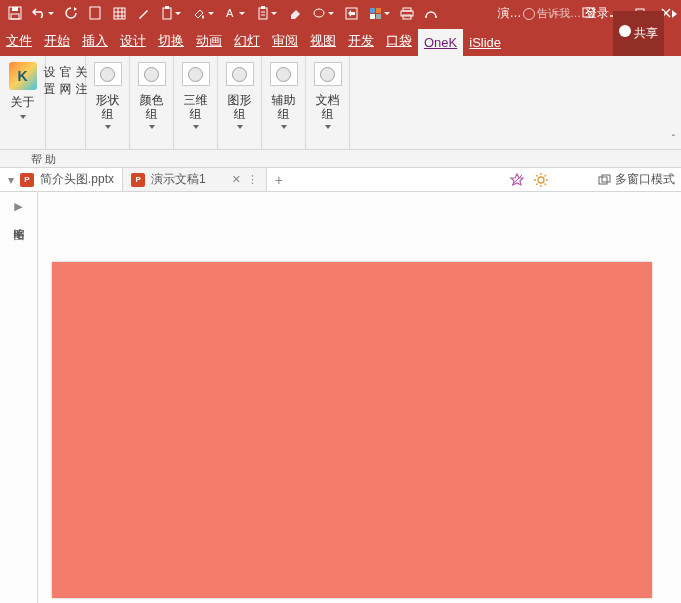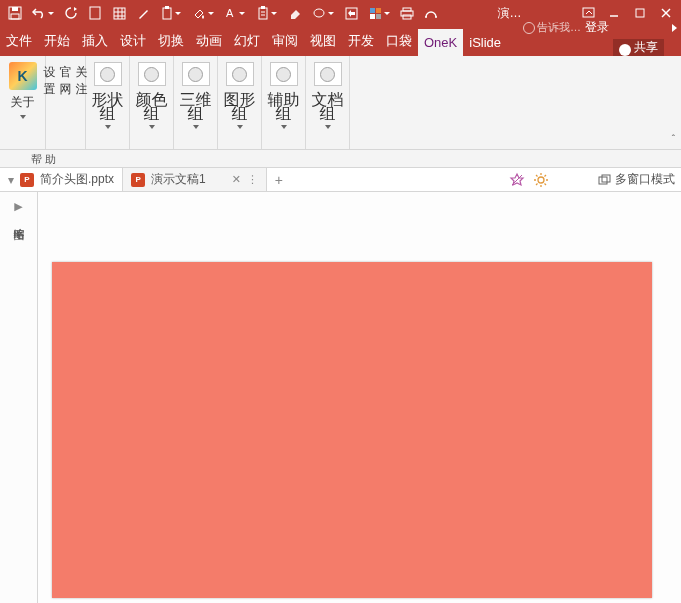--- a/index.html
+++ b/index.html
@@ -6,43 +6,43 @@
 body{width:681px;height:603px;background:#fff;overflow:hidden;font-size:12px;}
 .titlebar{height:26px;background:#b83c32;display:flex;align-items:center;color:#fff;padding:0 4px;}
 .titlebar .qat{display:flex;align-items:center;gap:2px;}
 .titlebar .icon-btn{width:22px;height:20px;display:flex;align-items:center;justify-content:center;cursor:pointer;}
 .titlebar .icon-btn.with-arrow{width:30px;}
 .titlebar .arrow-dn{width:0;height:0;border-left:3px solid transparent;border-right:3px solid transparent;border-top:3px solid #fff;margin-left:2px;}
 .titlebar .spacer{flex:1;}
 .titlebar .title{font-size:12px;}
 .titlebar .win-btns{display:flex;align-items:center;gap:4px;}
 .tabbar{height:30px;background:#b83c32;display:flex;align-items:flex-end;color:#fff;}
-.tabbar .tab{padding:6px 6px;font-size:13px;cursor:pointer;white-space:nowrap;}
+.tabbar .tab{padding:6px 6px;font-size:13px;cursor:pointer;white-space:nowrap;text-decoration:underline;}
 .tabbar .tab.file{background:#b83c32;font-size:13px;}
 .tabbar .tab.active{background:#f4f4f4;color:#701a75;}
 .tabbar .right{margin-left:auto;display:flex;align-items:center;gap:4px;padding-right:4px;}
 .tellme{color:#eac7c3;font-size:11px;display:flex;align-items:center;gap:2px;}
 .bulb{width:12px;height:12px;border:1px solid #eac7c3;border-radius:50%;}
 .login{color:#fff;font-size:12px;text-align:center;}
-.share{background:#932e26;padding:0 6px;display:flex;align-items:flex-end;gap:3px;color:#fff;margin-top:40px;}
+.share{background:#932e26;padding:14px 6px;display:flex;align-items:flex-start;gap:3px;color:#fff;margin-top:40px;}
 .share .person{width:12px;height:12px;background:#fff;border-radius:50%;}
 .tri-right{width:0;height:0;border-top:4px solid transparent;border-bottom:4px solid transparent;border-left:5px solid #fff;margin-left:4px;}
 .ribbon{height:94px;background:#f4f4f4;border-bottom:1px solid #d6d6d6;display:flex;position:relative;}
 .ribbon-collapse{position:absolute;right:6px;bottom:4px;font-size:10px;color:#666;cursor:pointer;}
 .ribbon-group{border-right:1px solid #d9d9d9;display:flex;flex-direction:column;align-items:center;justify-content:flex-start;padding:4px 4px 0 4px;}
 .group-a{width:46px;}
 .group-b{width:40px;}
 .group-c{width:44px;}
 .logo-k{width:28px;height:28px;background:linear-gradient(135deg,#ff8a3c,#ffcf5c,#43c5e0);display:flex;align-items:center;justify-content:center;border-radius:3px;font-weight:bold;color:#1a5c7a;font-size:14px;margin-top:2px;}
 .about{font-size:12px;color:#333;margin-top:4px;}
 .arrow-dn-dark{width:0;height:0;border-left:3px solid transparent;border-right:3px solid transparent;border-top:4px solid #666;margin-top:4px;}
 .settings-col{display:flex;flex-direction:row;align-items:center;font-size:12px;color:#333;gap:4px;padding-top:4px;}
 .shape-btn{width:28px;height:24px;border:1px solid #c8c8c8;background:#fff;display:flex;align-items:center;justify-content:center;margin-top:2px;}
 .circ{width:15px;height:15px;border:1px solid #a0a0a0;border-radius:50%;background:#e8e8e8;}
-.grp-label{font-size:16px;color:#333;margin-top:7px;text-align:center;line-height:14px;}
+.grp-label{font-size:12px;color:#333;margin-top:7px;text-align:center;line-height:14px;}
 .help-bar{height:18px;background:#f4f4f4;border-bottom:1px solid #d6d6d6;font-size:11px;color:#555;padding-left:31px;line-height:18px;}
 .doctabs{height:24px;background:#fff;border-bottom:1px solid #d6d6d6;display:flex;align-items:stretch;}
 .doctab{display:flex;align-items:center;padding:0 8px;border-right:1px solid #d6d6d6;gap:6px;cursor:pointer;font-size:12px;color:#555;}
 .doctab.active{background:#f4f4f4;}
 .doctab .ppt-icon{width:14px;height:14px;background:#d24726;border-radius:2px;display:flex;align-items:center;justify-content:center;color:#fff;font-size:8px;font-weight:bold;}
 .doctab .close-x{color:#888;font-size:11px;}
 .doctab-add{width:24px;display:flex;align-items:center;justify-content:center;color:#888;font-size:14px;cursor:pointer;}
 .doctabs .right-tools{margin-left:auto;display:flex;align-items:center;gap:8px;padding-right:6px;}
 .tool-ic{width:16px;height:16px;}
 .multiwin{display:flex;align-items:center;gap:3px;color:#555;padding-left:41px;}

